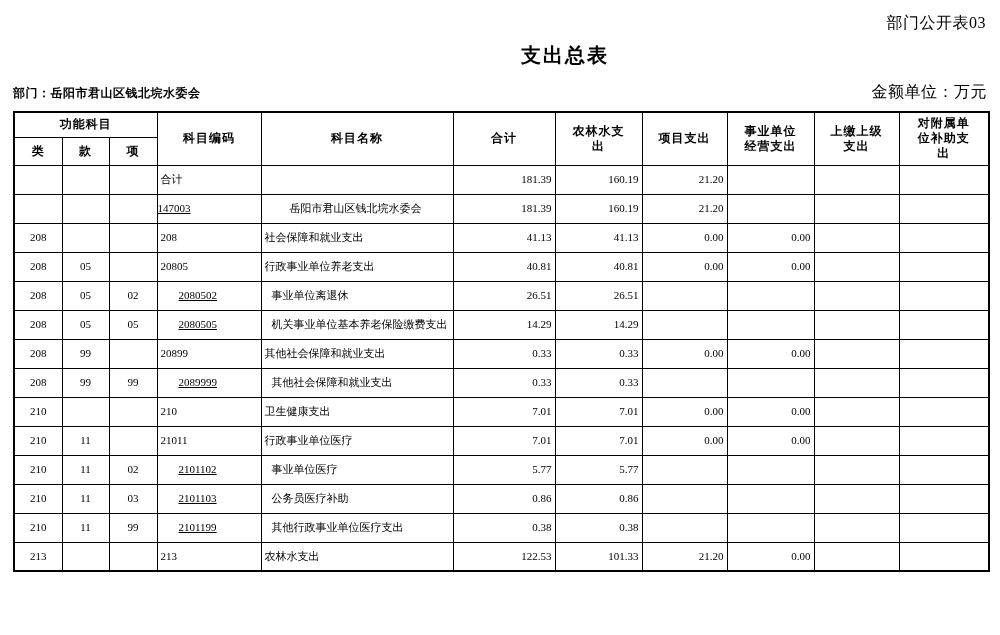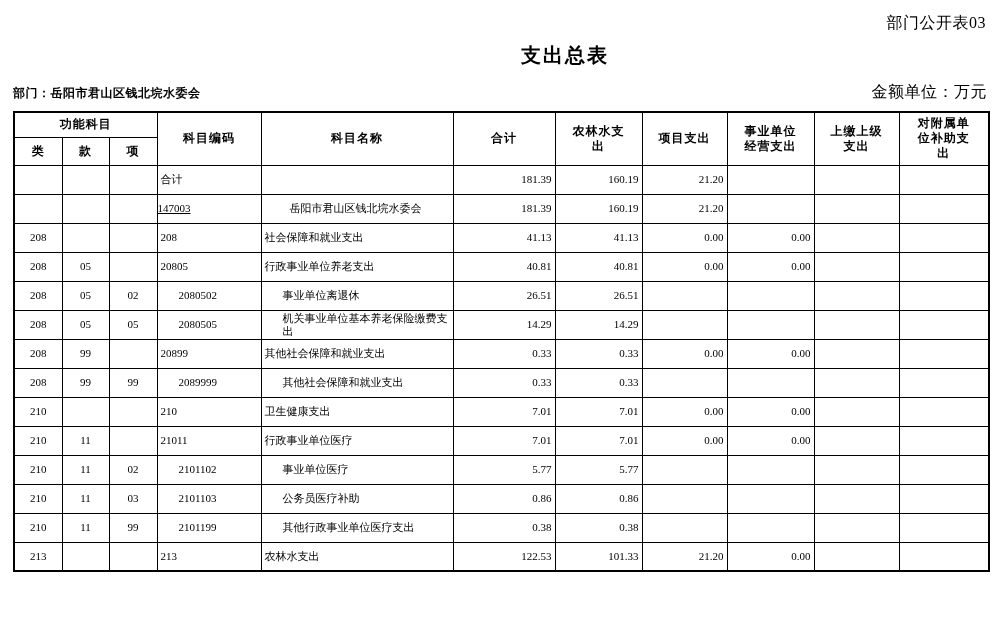--- a/index.html
+++ b/index.html
@@ -80,22 +80,22 @@
     height: 29px;
     font-size: 11px;
     padding: 0 2px;
     line-height: 1.1;
   }
   tbody td.center { text-align: center; }
   tbody td.text   { text-align: left;  padding-left: 3px; }
   tbody td.num    { text-align: right; padding-right: 3px; }
   tbody tr.lvl1 td.col-code { padding-left: 0; text-decoration: underline; }
   tbody tr.lvl1 td.col-name { padding-left: 28px; }
-  tbody tr.lvl2 td.col-code { padding-left: 21px; }
-  tbody tr.lvl2 td.col-name { padding-left: 21px; }
+  tbody tr.lvl2 td.col-code { padding-left: 21px; text-decoration: underline; }
+  tbody tr.lvl2 td.col-name { padding-left: 10px; }
 </style>
 </head>
 <body>
 
 <div class="doc-ref">部门公开表03</div>
 
 <h1 class="page-title">支出总表</h1>
 
 <div class="meta-row">
   <span class="dept-label">部门：岳阳市君山区钱北垸水委会</span>

